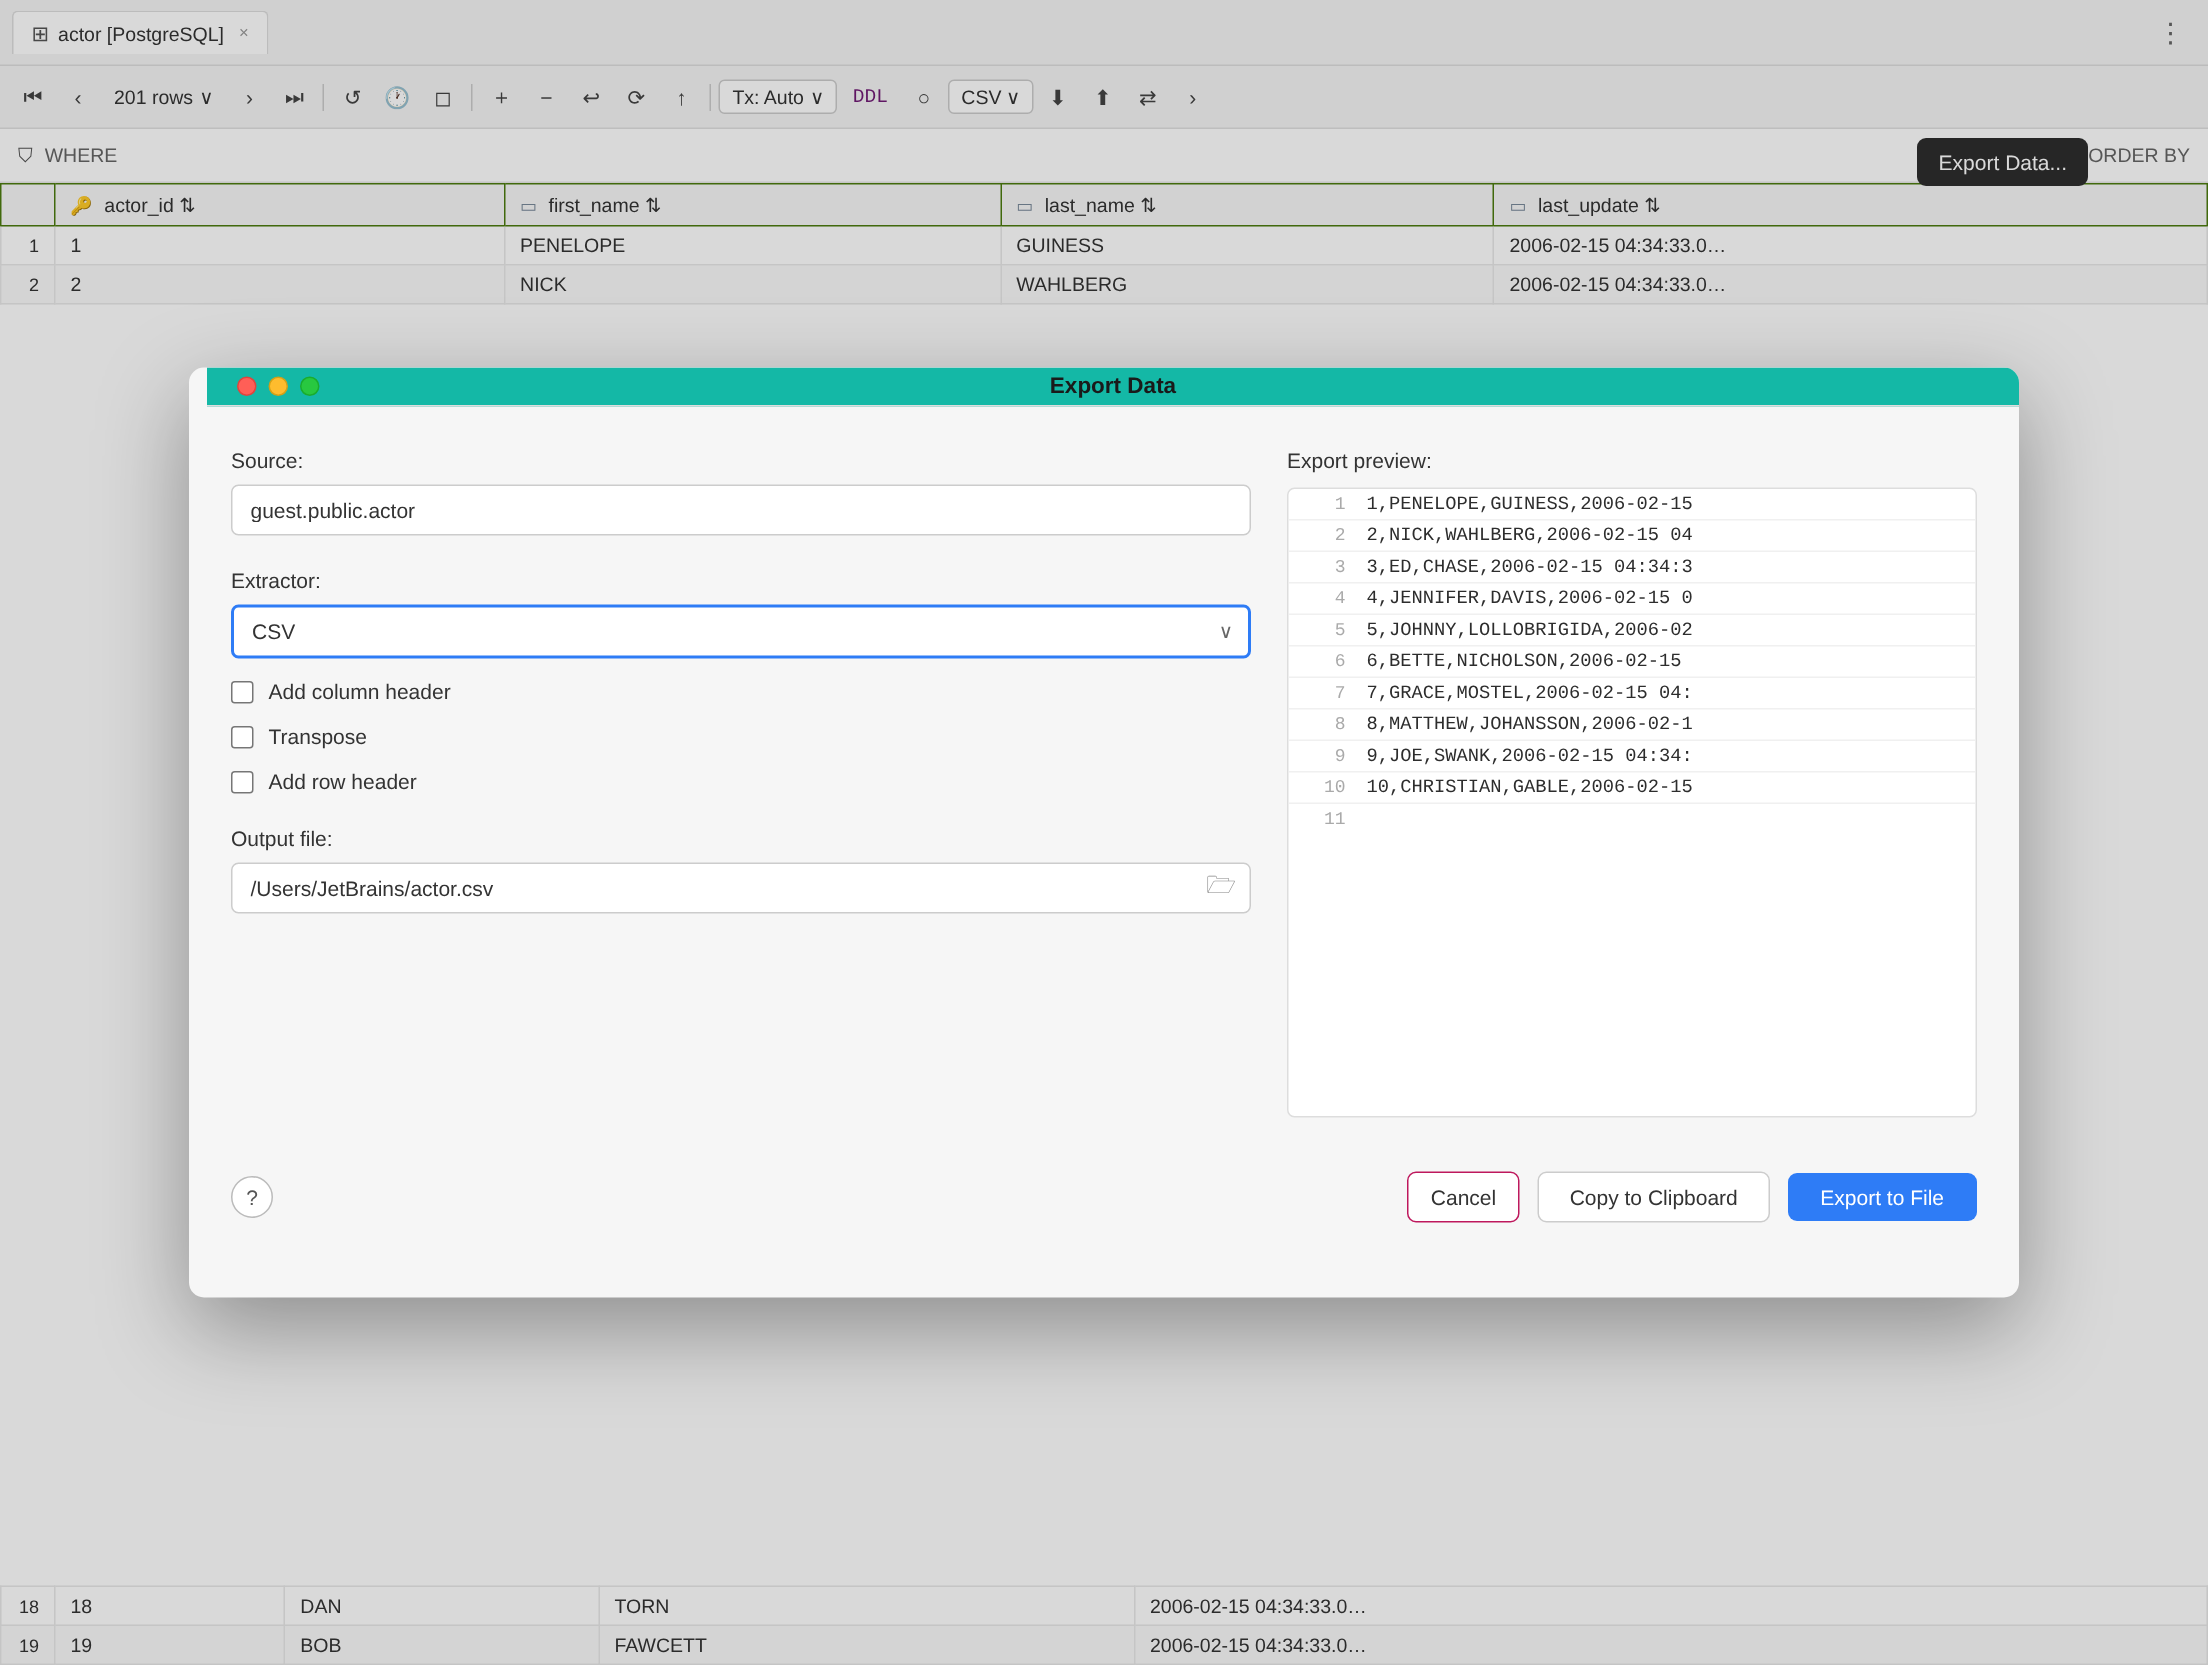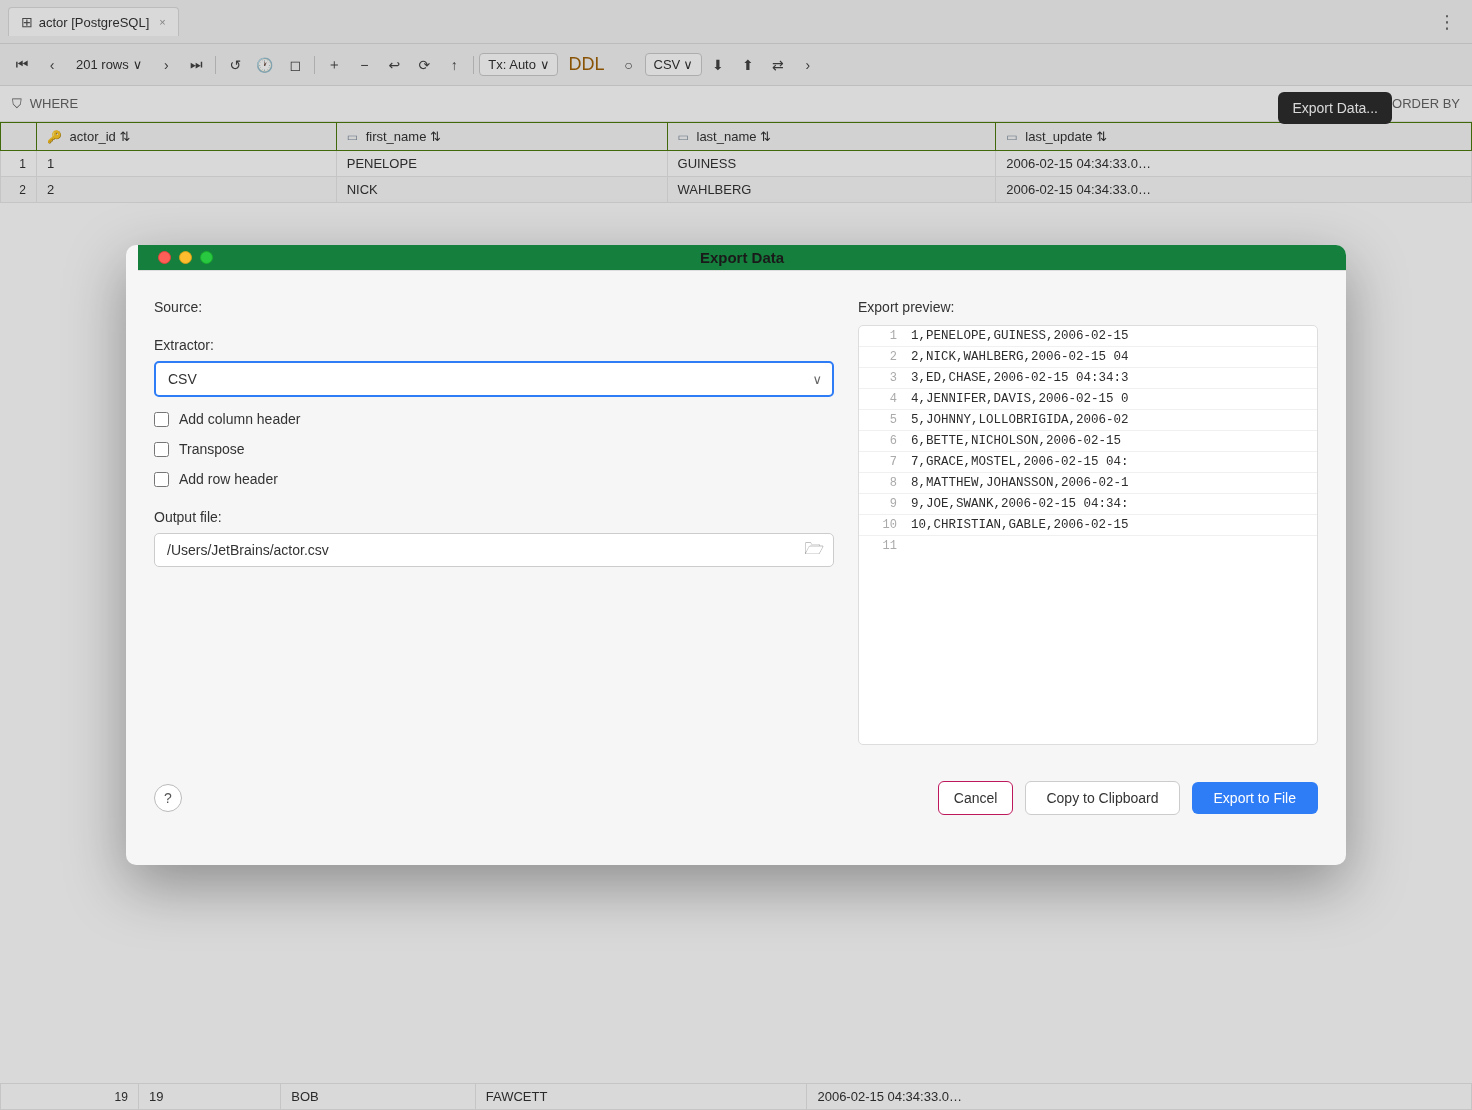--- a/index.html
+++ b/index.html
@@ -108,24 +108,25 @@
       padding: 3px 8px;
       border: 1px solid #ccc;
       border-radius: 4px;
       font-size: 13px;
       color: #333;
       cursor: pointer;
       background: #fff;
     }
     .ddl-btn {
       padding: 3px 8px;
-      font-size: 18px;
-      color: #a16207;
+      font-size: 13px;
+      color: #701a75;
       cursor: pointer;
       border-radius: 4px;
+      font-family: Liberation Mono, monospace;
     }
     .csv-dropdown {
       display: flex;
       align-items: center;
       gap: 3px;
       padding: 3px 8px;
       border: 1px solid #ccc;
       border-radius: 4px;
       font-size: 13px;
       color: #333;
@@ -233,21 +234,21 @@
       min-height: 620px;
       position: relative;
       padding: 0;
       overflow: hidden;
     }
     
     .modal-titlebar {
       display: flex;
       align-items: center;
       padding: 6px 20px;
-      background: #15803d;
+      background: #14b8a6;
       border-bottom: 1px solid #ddd;
       position: relative;
       margin-left: 12px;
     }
     .window-controls {
       display: flex;
       gap: 8px;
       margin-right: 12px;
     }
     .wc-red   { width: 13px; height: 13px; border-radius: 50%; background: #ff5f57; border: 1px solid #e0443e; }
@@ -552,20 +553,27 @@
           <td>2006-02-15 04:34:33.0…</td>
         </tr>
       </tbody>
     </table>
   </div>
 
   <div class="bottom-rows">
     <table class="data-table" style="width:100%;">
       <tbody>
         <tr>
+          <td class="row-num" style="width:36px;">18</td>
+          <td>18</td>
+          <td>DAN</td>
+          <td>TORN</td>
+          <td>2006-02-15 04:34:33.0…</td>
+        </tr>
+        <tr>
           <td class="row-num">19</td>
           <td>19</td>
           <td>BOB</td>
           <td>FAWCETT</td>
           <td>2006-02-15 04:34:33.0…</td>
         </tr>
       </tbody>
     </table>
   </div>
 </div>
@@ -580,20 +588,21 @@
         <div class="wc-green"></div>
       </div>
       <span class="modal-title">Export Data</span>
     </div>
 
     <div class="modal-body">
 
       <div class="modal-left">
 
         <label class="form-label">Source:</label>
+        <input class="form-input" type="text" value="guest.public.actor" readonly="" style="">
 
         <div class="section-gap">
           <label class="form-label">Extractor:</label>
           <div class="select-wrapper">
             <select class="extractor-select">
               <option>CSV</option>
               <option>TSV</option>
               <option>JSON</option>
               <option>XML</option>
             </select>

